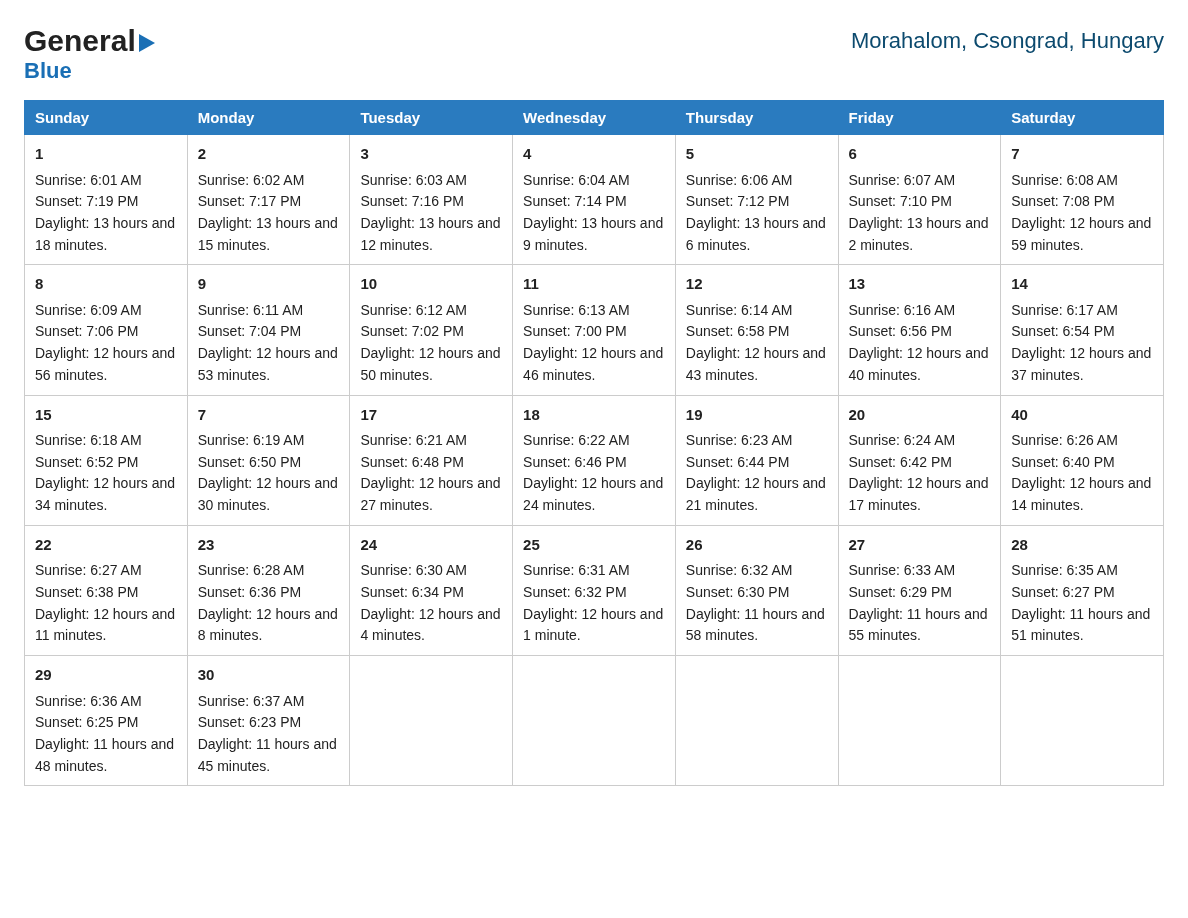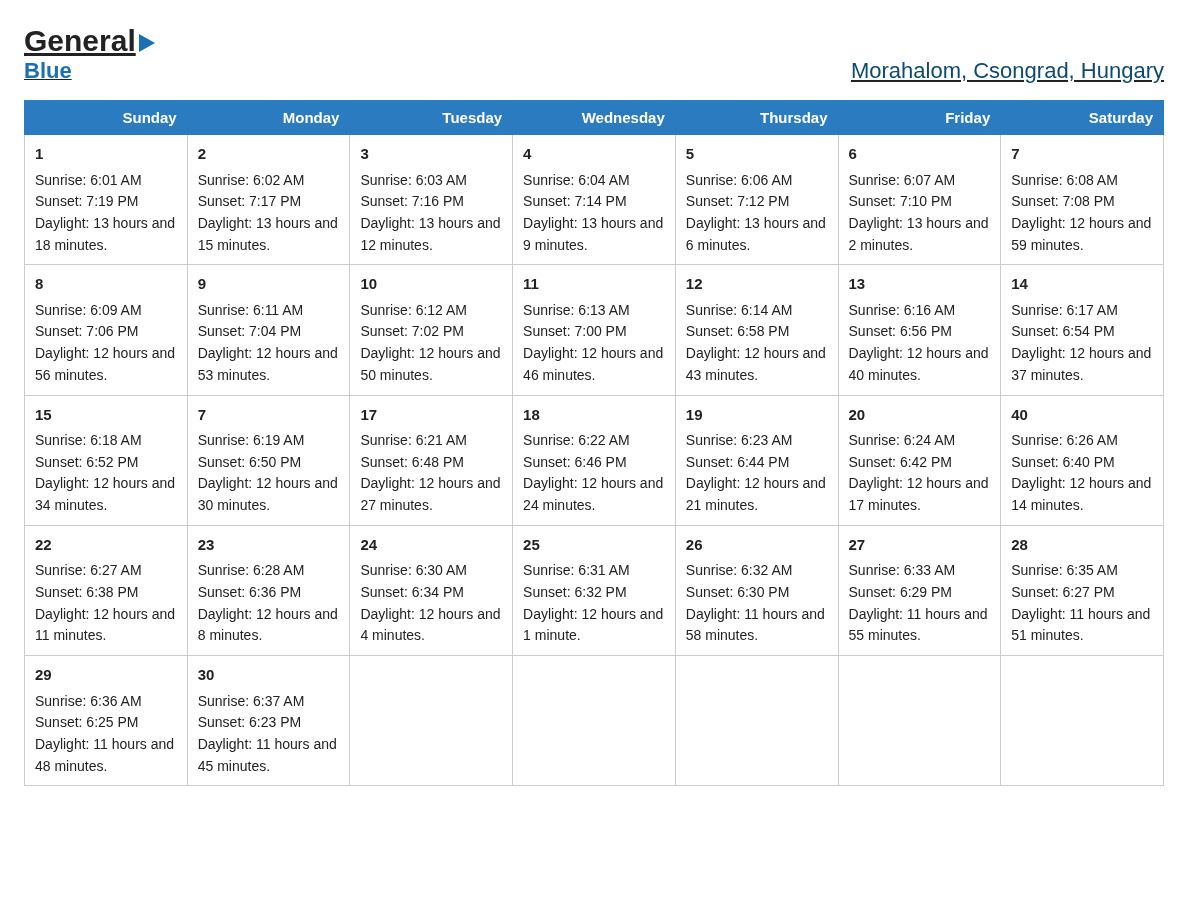--- a/index.html
+++ b/index.html
@@ -7,23 +7,22 @@
       font-family: Arial, sans-serif;
       background: #fff;
       color: #222;
       padding: 24px;
       width: 1188px;
       min-height: 918px;
     }
     .header-row {
       display: flex;
       justify-content: space-between;
-      align-items: flex-end;
+      align-items: flex-start;
       margin-bottom: 16px;
-      text-decoration: underline;
     }
     .logo {
       display: flex;
       flex-direction: column;
       align-items: flex-start;
     }
     .title-block {
       text-align: right;
     }
     .calendar-title {
@@ -42,21 +41,21 @@
       border-collapse: collapse;
       table-layout: fixed;
     }
     thead tr th {
       background: #2a7bbf;
       color: #fff;
       font-size: 15px;
       font-weight: bold;
       padding: 8px 10px;
       border: 1px solid #2a7bbf;
-      text-align: right;
+      text-align: left;
     }
     tbody tr td {
       vertical-align: top;
       padding: 8px 10px;
       border: 1px solid #ccc;
       font-size: 13px;
       line-height: 1.5;
       min-height: 90px;
     }
     .day-num {

